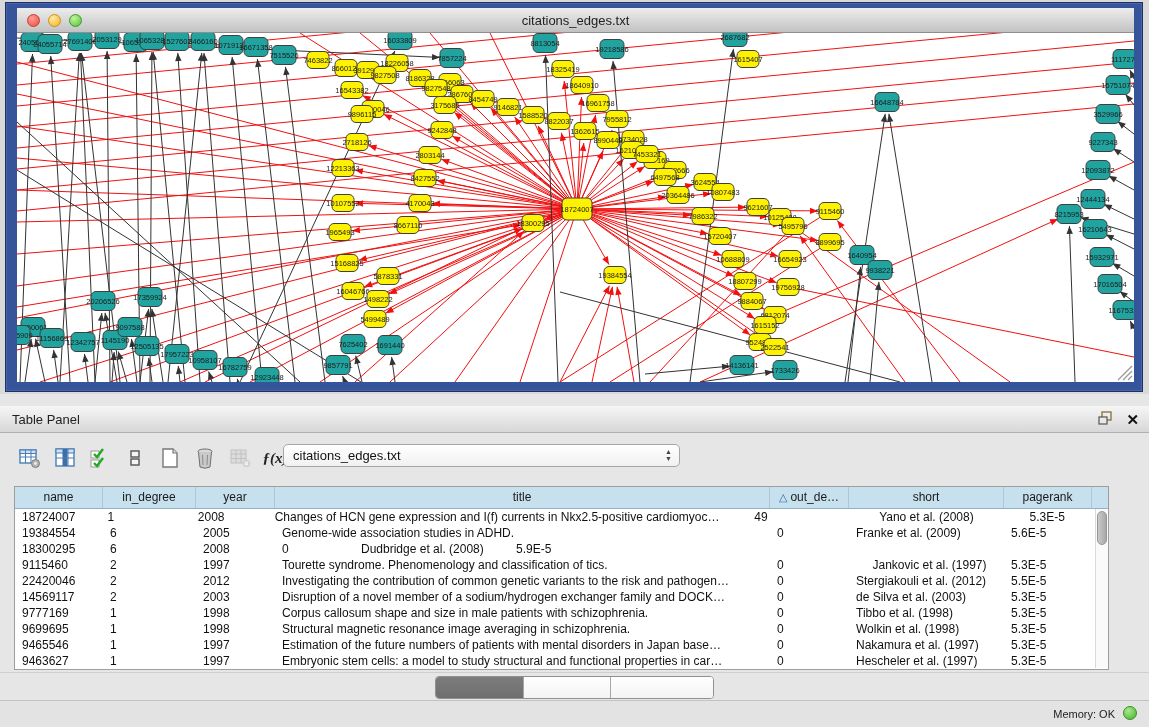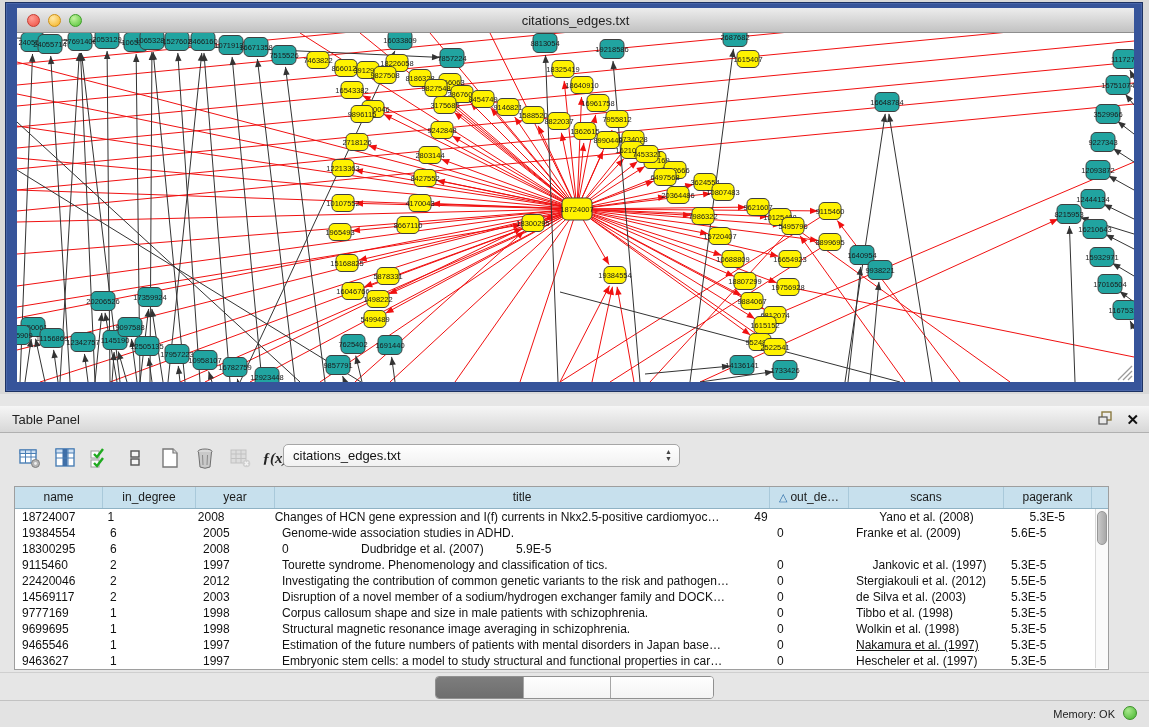--- a/index.html
+++ b/index.html
@@ -671,21 +671,21 @@
     </div>
   </div>
 
   <div class="tbl">
     <div class="thead" id="thead">
         <div class="th" style="width: 88px;">name</div>
         <div class="th" style="width: 93px;">in_degree</div>
         <div class="th" style="width: 79px;">year</div>
         <div class="th" style="width: 495px;">title</div>
         <div class="th" style="width: 79px;"><span class="sortmark">△</span>out_de…</div>
-        <div class="th" style="width: 155px;">scans</div>
+        <div class="th" style="width: 155px;">short</div>
         <div class="th" style="width: 88px;">pagerank</div>
       </div>
     <div id="tbody">
         <div class="trow">
           <div class="td" style="width: 88px;">18724007</div>
           <div class="td" style="width: 93px;">1</div>
           <div class="td" style="width: 79px;">2008</div>
           <div class="td" style="width: 495px;">Changes of HCN gene expression and I(f) currents in Nkx2.5-positive cardiomyoc…</div>
           <div class="td" style="width: 79px;">49</div>
           <div class="td" style="width: 155px; margin-left: 48px;">Yano et al. (2008)</div>
@@ -698,21 +698,21 @@
           <div class="td" style="width: 495px;">Genome-wide association studies in ADHD.</div>
           <div class="td" style="width: 79px;">0</div>
           <div class="td" style="width: 155px;">Franke et al. (2009)</div>
           <div class="td" style="width: 88px;">5.6E-5</div>
         </div>
         <div class="trow">
           <div class="td" style="width: 88px;">18300295</div>
           <div class="td" style="width: 93px;">6</div>
           <div class="td" style="width: 79px;">2008</div>
           <div class="td" style="width: 79px;">0</div>
-          <div class="td" style="width: 155px;">Dudbridge et al. (2007)</div>
+          <div class="td" style="width: 155px;">Dudbridge et al. (2008)</div>
           <div class="td" style="width: 88px;">5.9E-5</div>
         </div>
         <div class="trow">
           <div class="td" style="width: 88px;">9115460</div>
           <div class="td" style="width: 93px;">2</div>
           <div class="td" style="width: 79px;">1997</div>
           <div class="td" style="width: 495px;">Tourette syndrome. Phenomenology and classification of tics.</div>
           <div class="td" style="width: 79px;">0</div>
           <div class="td" style="width: 155px; text-align: center;">Jankovic et al. (1997)</div>
           <div class="td" style="width: 88px;">5.3E-5</div>
@@ -752,21 +752,21 @@
           <div class="td" style="width: 79px;">0</div>
           <div class="td" style="width: 155px;">Wolkin et al. (1998)</div>
           <div class="td" style="width: 88px;">5.3E-5</div>
         </div>
         <div class="trow">
           <div class="td" style="width: 88px;">9465546</div>
           <div class="td" style="width: 93px;">1</div>
           <div class="td" style="width: 79px;">1997</div>
           <div class="td" style="width: 495px;">Estimation of the future numbers of patients with mental disorders in Japan base…</div>
           <div class="td" style="width: 79px;">0</div>
-          <div class="td" style="width: 155px; text-decoration: underline;">Nakamura et al. (1997)</div>
+          <div class="td" style="width: 155px;">Nakamura et al. (1997)</div>
           <div class="td" style="width: 88px;">5.3E-5</div>
         </div>
         <div class="trow">
           <div class="td" style="width: 88px;">9463627</div>
           <div class="td" style="width: 93px;">1</div>
           <div class="td" style="width: 79px;">1997</div>
           <div class="td" style="width: 495px;">Embryonic stem cells: a model to study structural and functional properties in car…</div>
           <div class="td" style="width: 79px;">0</div>
           <div class="td" style="width: 155px;">Hescheler et al. (1997)</div>
           <div class="td" style="width: 88px;">5.3E-5</div>

